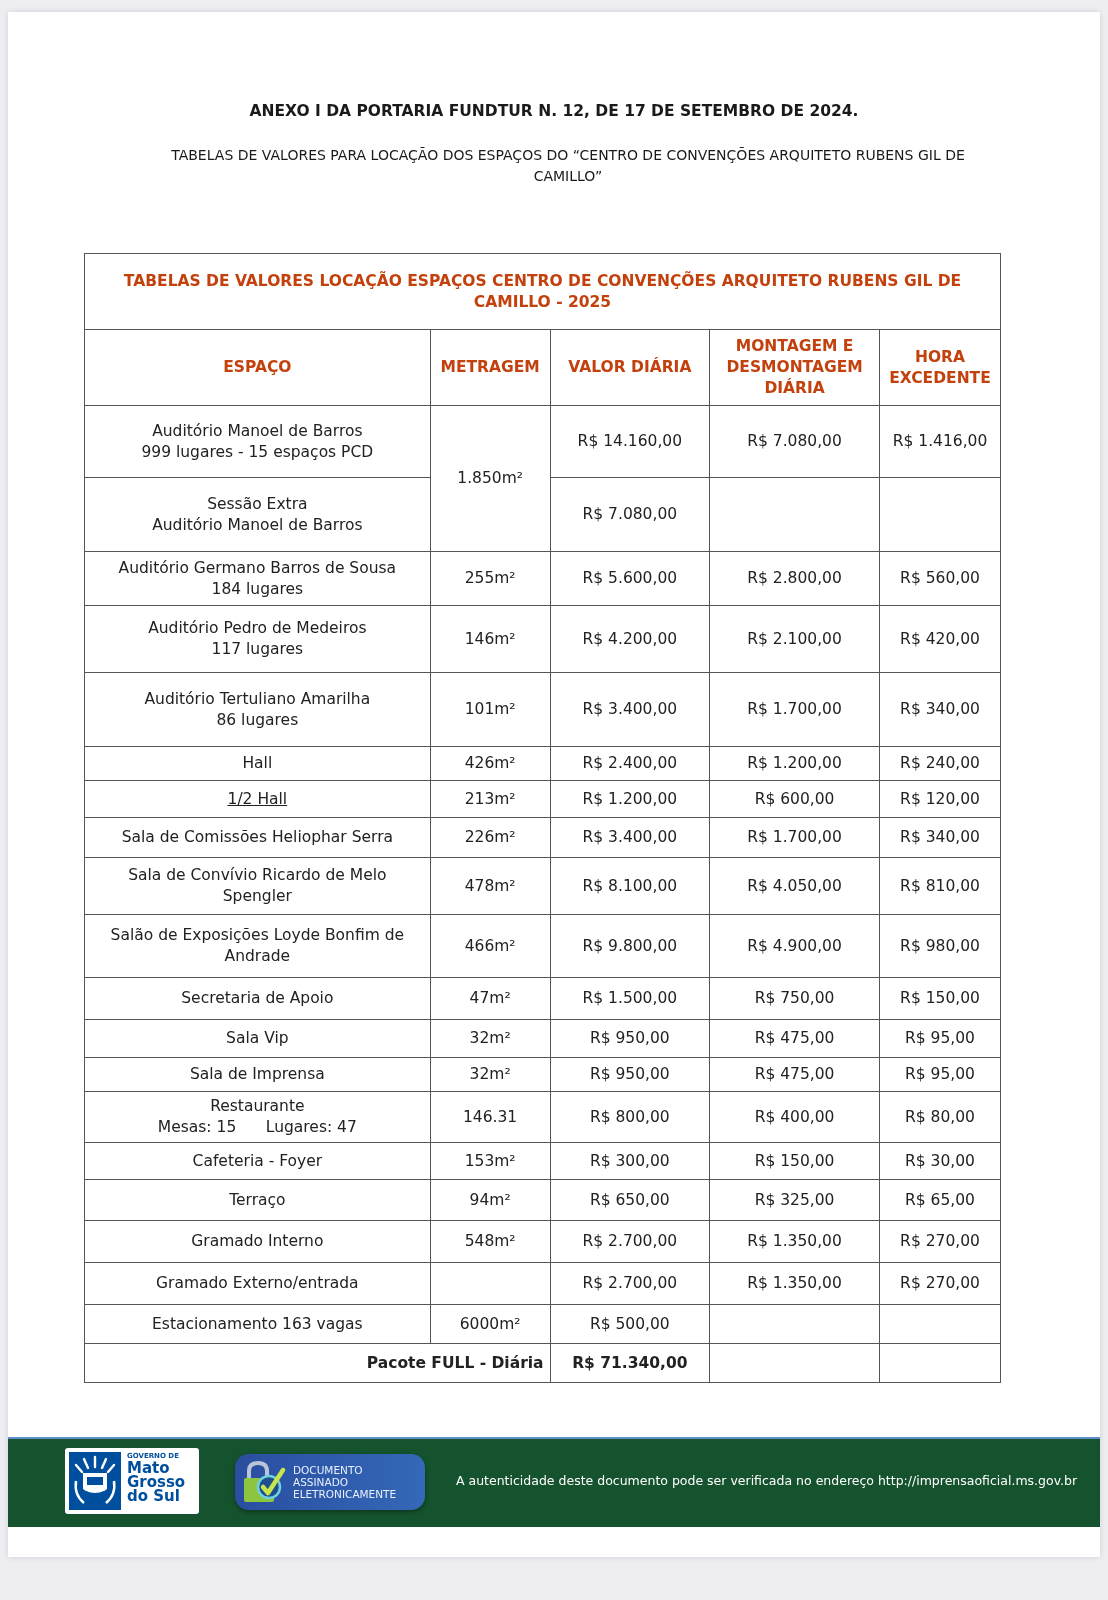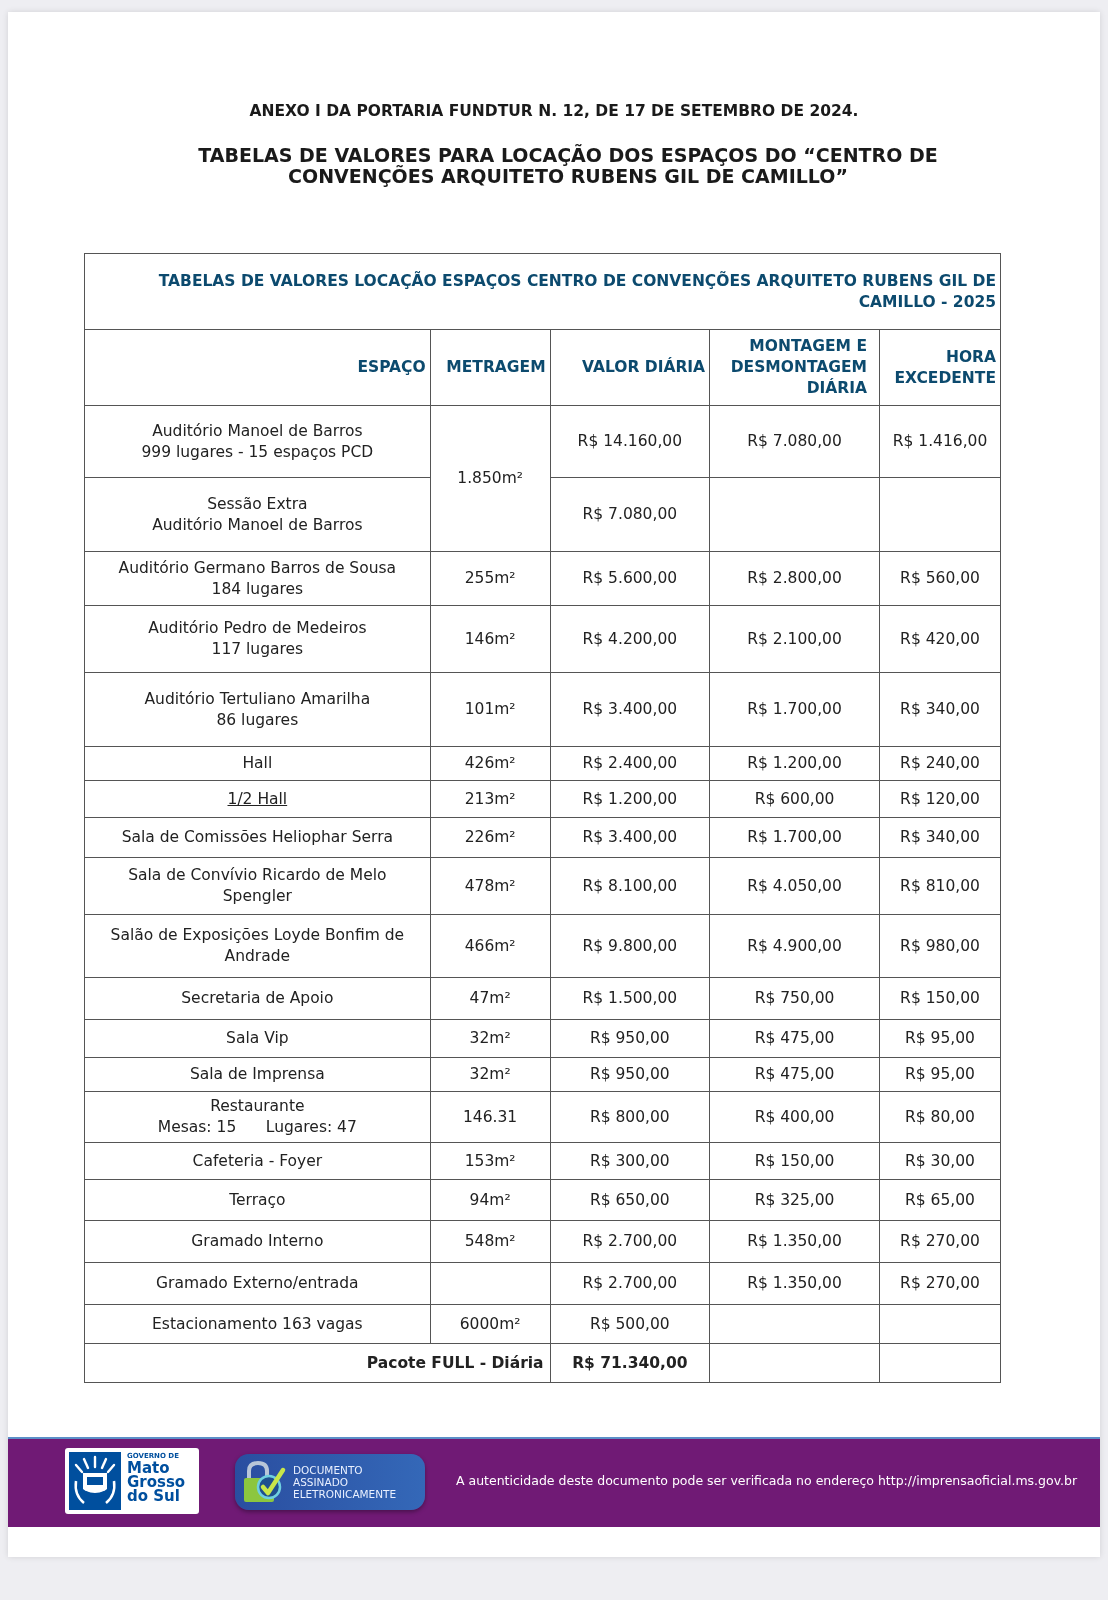--- a/index.html
+++ b/index.html
@@ -29,55 +29,55 @@
     .hdr-title { left: 77px; }
     .hdr-date { left: 521px; }
     .hdr-page { left: 872px; }
 
     .annex {
       position: absolute; left: 0; top: 90px; width: 1092px;
       text-align: center; font-weight: bold; font-size: 15.5px;
     }
     .subtitle {
       position: absolute; left: 150px; top: 133px; width: 820px;
-      text-align: center; font-weight: bold; font-size: 19px; line-height: 21px;
+      text-align: center; font-weight: normal; font-size: 14px; line-height: 21px;
     }
     .intro {
       position: absolute; left: 103px; top: 197px; width: 880px;
       font-size: 15.5px; line-height: 22px; text-indent: 26px; color: #222;
     }
 
     table.prices {
       position: absolute; left: 76px; top: 241px;
       width: 917px;
       border-collapse: collapse;
       font-size: 15.5px;
       color: #222;
     }
     table.prices td, table.prices th {
       border: 1.6px solid #555;
       text-align: center;
       vertical-align: middle;
       line-height: 21px;
       padding: 0 4px;
     }
-    table.prices th { font-weight: bold; color: #0c4a6e; text-align: right; }
+    table.prices th { font-weight: bold; color: #c2410c; }
     .tbl-title th { height: 76px; font-size: 15.5px; padding: 0 10px; }
     .col-head th { height: 76px; }
     .col-espaco { width: 346px; }
     .col-metr { width: 120px; }
     .col-valor { width: 160px; }
     .col-mont { width: 170px; }
     .col-hora { width: 121px; }
     .total-label { text-align: right !important; font-weight: bold; padding-right: 6px !important; }
     .total-value { font-weight: bold; }
 
     .footer-bar {
       position: absolute; left: 0; top: 1425px; width: 1092px; height: 90px;
-      background: #701a75;
+      background: #14532d;
       border-top: 2px solid #5b8fc8;
     }
     .gov-logo {
       position: absolute; left: 57px; top: 9px; width: 134px; height: 66px;
       background: #ffffff; border-radius: 3px;
       display: flex;
     }
     .gov-crest {
       width: 60px; height: 66px;
       display: flex; align-items: center; justify-content: center;

